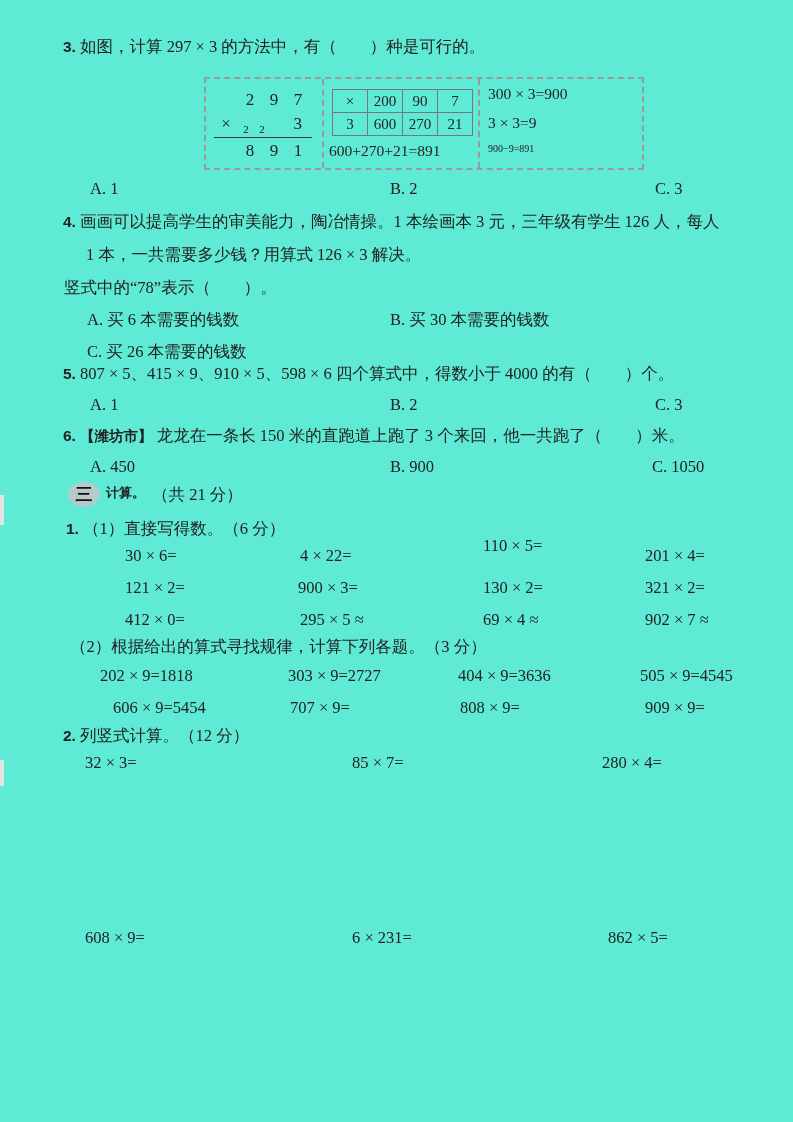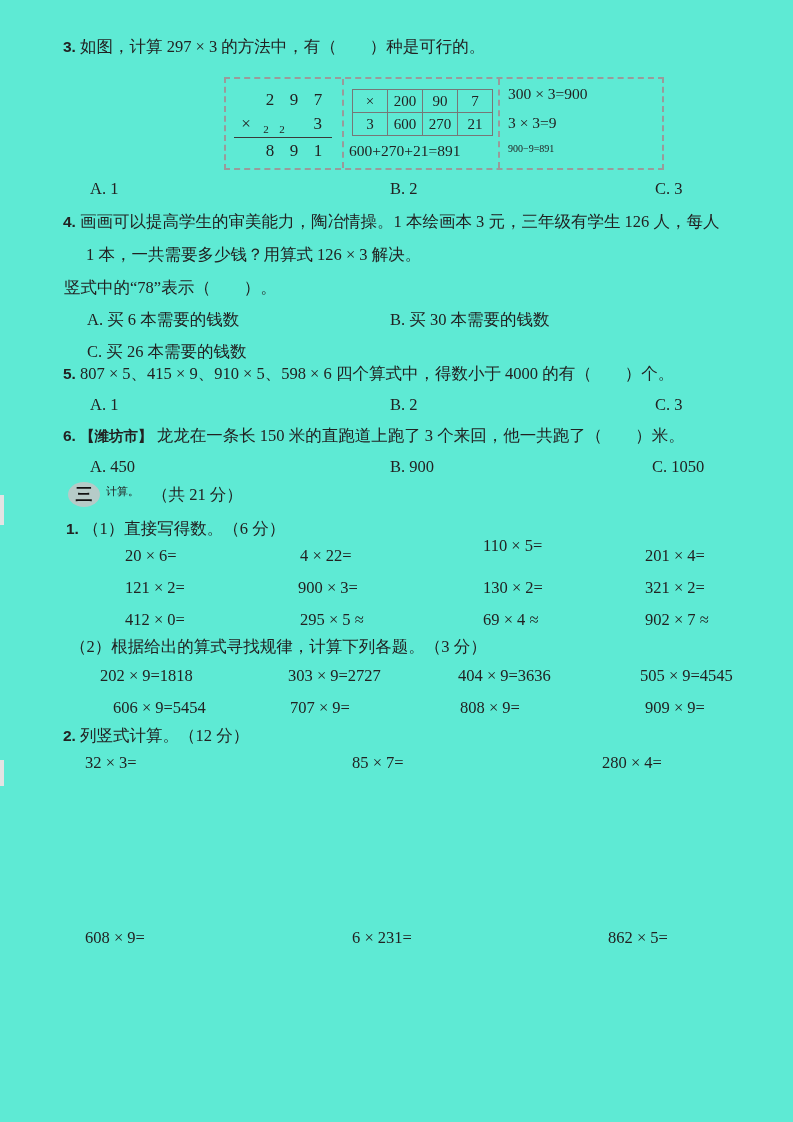--- a/index.html
+++ b/index.html
@@ -11,21 +11,21 @@
     font-family:"Liberation Serif","DejaVu Serif",serif;
     font-size:16.5px;
     color:#222;
     overflow:hidden;
   }
   .abs{position:absolute;white-space:nowrap;}
   .qnum{font-family:"Liberation Sans","DejaVu Sans",sans-serif;font-weight:bold;font-size:15.5px;}
   .boldtag{font-family:"Liberation Sans","DejaVu Sans",sans-serif;font-weight:bold;text-align:center;}
   
   .mbox{
-    position:absolute;left:224px;top:77px;width:440px;height:93px;
+    position:absolute;left:204px;top:77px;width:440px;height:93px;
     border:2px dashed #9a9a9a;display:flex;box-sizing:border-box;align-items:center;
   }
   .mbox .sec{position:relative;height:100%;box-sizing:border-box;}
   .mbox .s1{width:116px;}
   .mbox .s2{width:156px;border-left:2px dashed #9a9a9a;}
   .mbox .s3{width:164px;border-left:2px dashed #9a9a9a;}
   
   .vmul{position:absolute;font-size:17px;line-height:24px;}
   .vrow{height:24px;}
   .vcell{display:inline-block;width:24px;text-align:center;vertical-align:top;}
@@ -49,21 +49,21 @@
     text-align:center;line-height:27px;
   }
   .sec-badge::before{
     content:"";position:absolute;left:0;top:1px;width:32px;height:25px;
     background:#c6c6c6;border-radius:50%;opacity:.85;
   }
   .sec-badge span{
     position:relative;font-family:"Liberation Sans","DejaVu Sans",sans-serif;
     font-weight:bold;font-size:17px;color:#111;
   }
-  .sec-title{font-family:"Liberation Sans","DejaVu Sans",sans-serif;font-weight:normal;font-size:11px;}
+  .sec-title{font-family:"Liberation Sans","DejaVu Sans",sans-serif;font-weight:bold;font-size:13px;}
   .artifact{position:absolute;left:0;background:#e3e3e3;}
 </style>
 </head>
 <body>
 
 <div class="page">
 
   <div class="artifact" style="top:495px;width:4px;height:30px;"></div>
   <div class="artifact" style="top:760px;width:4px;height:26px;"></div>
 
@@ -153,21 +153,21 @@
     <span>三</span>
   </div>
   <div class="abs sec-title" style="left:106px;top:484px;">计算。</div>
   <div class="abs" style="left:152px;top:484px;">（共 21 分）</div>
 
   <div class="abs" style="left:66px;top:518px;">
     <span class="qnum">1.</span>
     <span>（1）直接写得数。（6 分）</span>
   </div>
 
-  <div class="abs" style="left:125px;top:546px;">20 × 6=</div>
+  <div class="abs" style="left:125px;top:546px;">30 × 6=</div>
   <div class="abs" style="left:300px;top:546px;">4 × 22=</div>
   <div class="abs" style="left:483px;top:536px;">110 × 5=</div>
   <div class="abs" style="left:645px;top:546px;">201 × 4=</div>
 
   <div class="abs" style="left:125px;top:578px;">121 × 2=</div>
   <div class="abs" style="left:298px;top:578px;">900 × 3=</div>
   <div class="abs" style="left:483px;top:578px;">130 × 2=</div>
   <div class="abs" style="left:645px;top:578px;">321 × 2=</div>
 
   <div class="abs" style="left:125px;top:610px;">412 × 0=</div>

